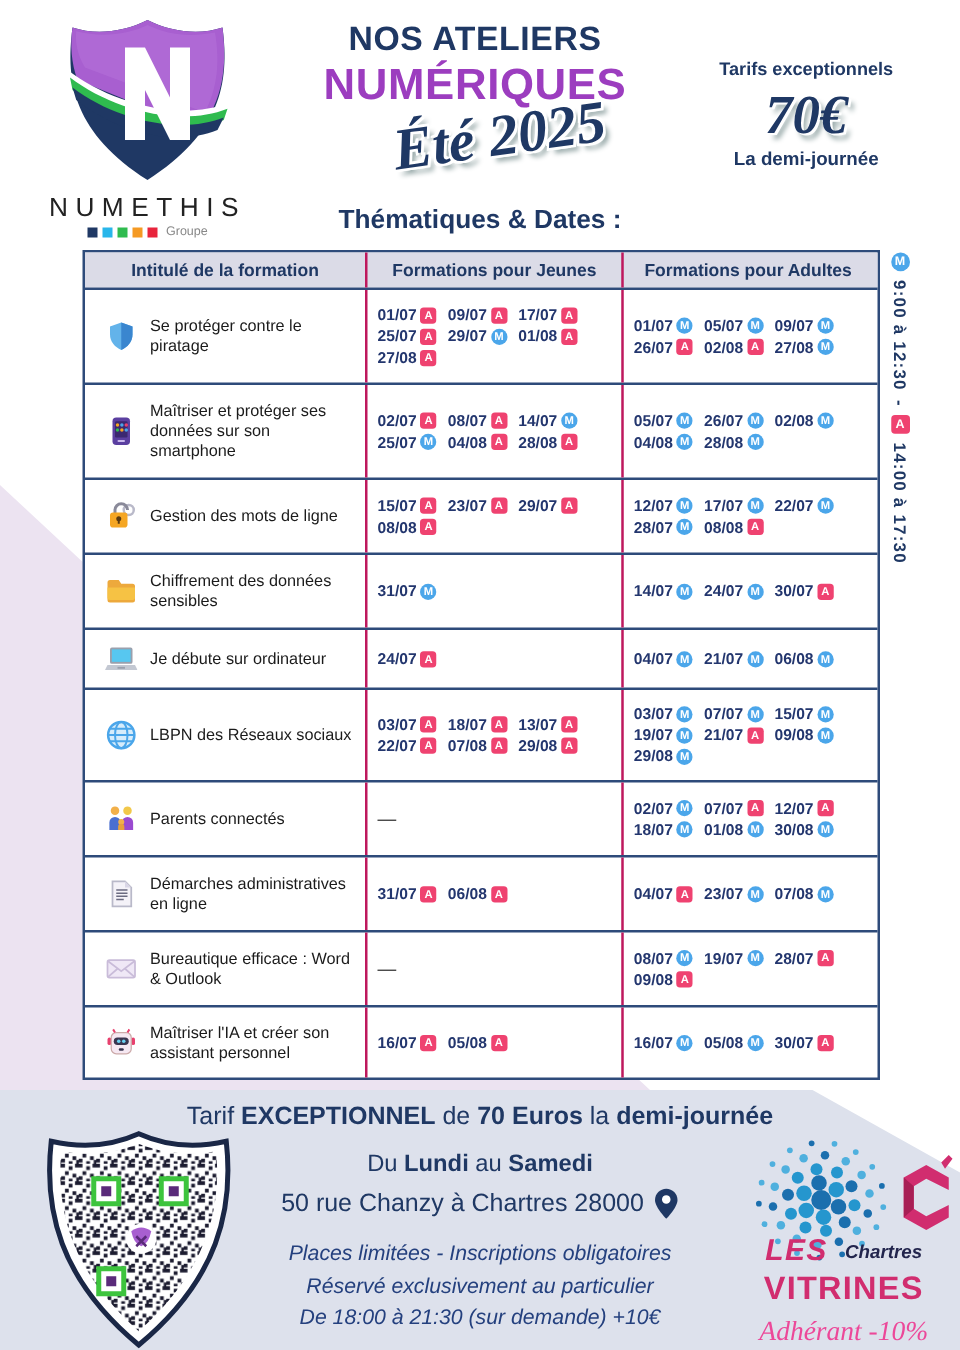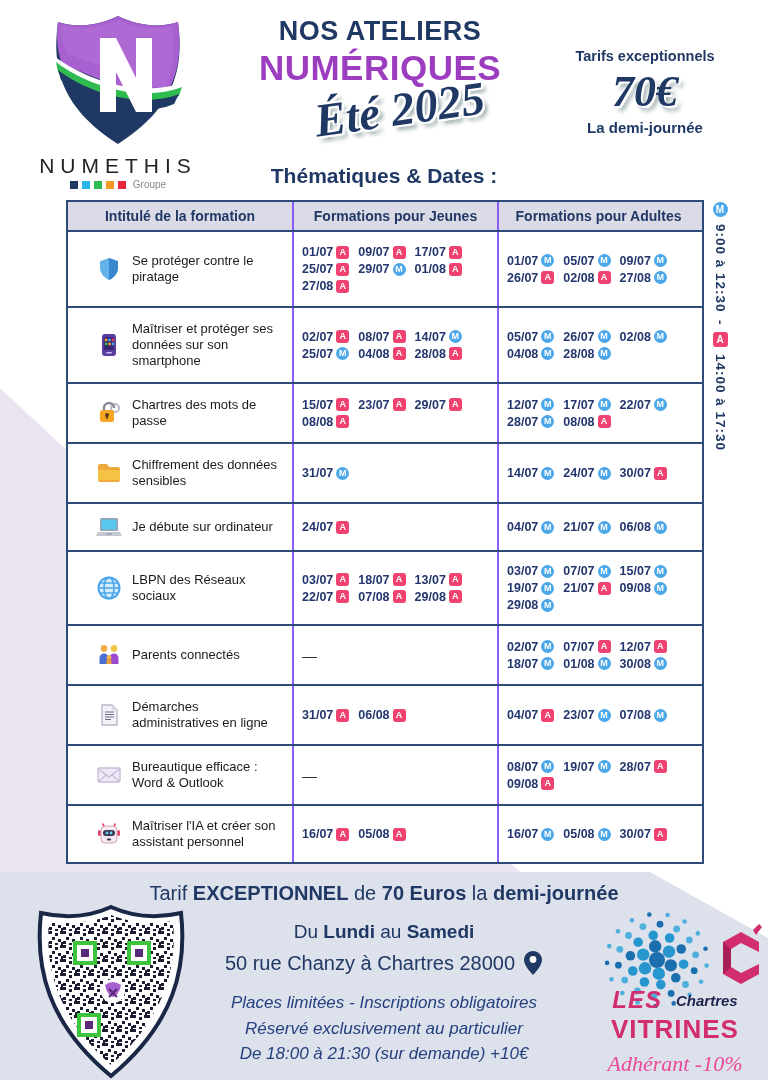--- a/index.html
+++ b/index.html
@@ -26,23 +26,23 @@
   .p3{font-size:15px;font-weight:700;margin-top:2px;}
   .section-title{position:absolute;left:0;top:164px;width:768px;text-align:center;
                  font-size:21px;font-weight:600;color:#1F3864;}
   
   .table{position:absolute;left:66px;top:200px;width:634px;border:2px solid #2e4b7a;background:#fff;}
   .t-row{display:grid;grid-template-columns:224px 205px 201px;border-top:2px solid #2e4b7a;}
   .t-row:first-child{border-top:none;}
   .t-head{background:#dbdbe7;}
   .t-head .cell{display:flex;align-items:center;justify-content:center;font-size:14px;
                 font-weight:700;color:#1F3864;}
-  .cell{border-left:2px solid #8b5cf6;padding:6px 8px;box-sizing:border-box;}
+  .cell{border-left:2px solid #be185d;padding:6px 8px;box-sizing:border-box;}
   .cell:first-child{border-left:none;}
-  .cell-title{display:flex;align-items:center;gap:10px;padding-left:28px;font-size:13px;
+  .cell-title{display:flex;align-items:center;gap:10px;padding-left:16px;font-size:13px;
               color:#1b1b1b;line-height:1.25;}
   .cell-title .ricon{flex:0 0 26px;width:26px;height:26px;}
   .cell-dates{display:flex;flex-wrap:wrap;align-content:center;column-gap:9px;row-gap:3px;
               font-size:12.5px;font-weight:700;color:#23366e;}
   .tok{white-space:nowrap;display:inline-flex;align-items:center;}
   .badge{display:inline-block;width:13px;height:13px;line-height:13px;text-align:center;
          font-size:9px;font-weight:700;color:#fff;margin-left:3px;}
   .badge.A{background:#EF4270;border-radius:3px;}
   .badge.M{background:#4BA6EA;border-radius:50%;}
   .dash{color:#333;font-weight:400;font-size:15px;}
@@ -249,21 +249,21 @@
       </div>
       <div class="t-row" style="min-height: 58px;">
         <div class="cell cell-title">
           <span class="ricon"><svg viewBox="0 0 26 26">
               <circle cx="19" cy="8" r="4" fill="none" stroke="#b9b9c9" stroke-width="2"></circle>
               <path d="M8 11V8a5 5 0 0 1 10 0" fill="none" stroke="#8a8a9a" stroke-width="2.4"></path>
               <rect x="4" y="10" width="14" height="12" rx="2.5" fill="#f5a623"></rect>
               <circle cx="11" cy="15" r="2" fill="#5a3a10"></circle>
               <rect x="10.2" y="15" width="1.6" height="4" fill="#5a3a10"></rect>
             </svg></span>
-          <span>Chartres des mots de passe</span>
+          <span>Gestion des mots de ligne</span>
         </div>
         <div class="cell cell-dates">
           <span class="tok">
             <span>15/07</span>
             <span class="badge A">A</span>
           </span>
           <span class="tok">
             <span>23/07</span>
             <span class="badge A">A</span>
           </span>

